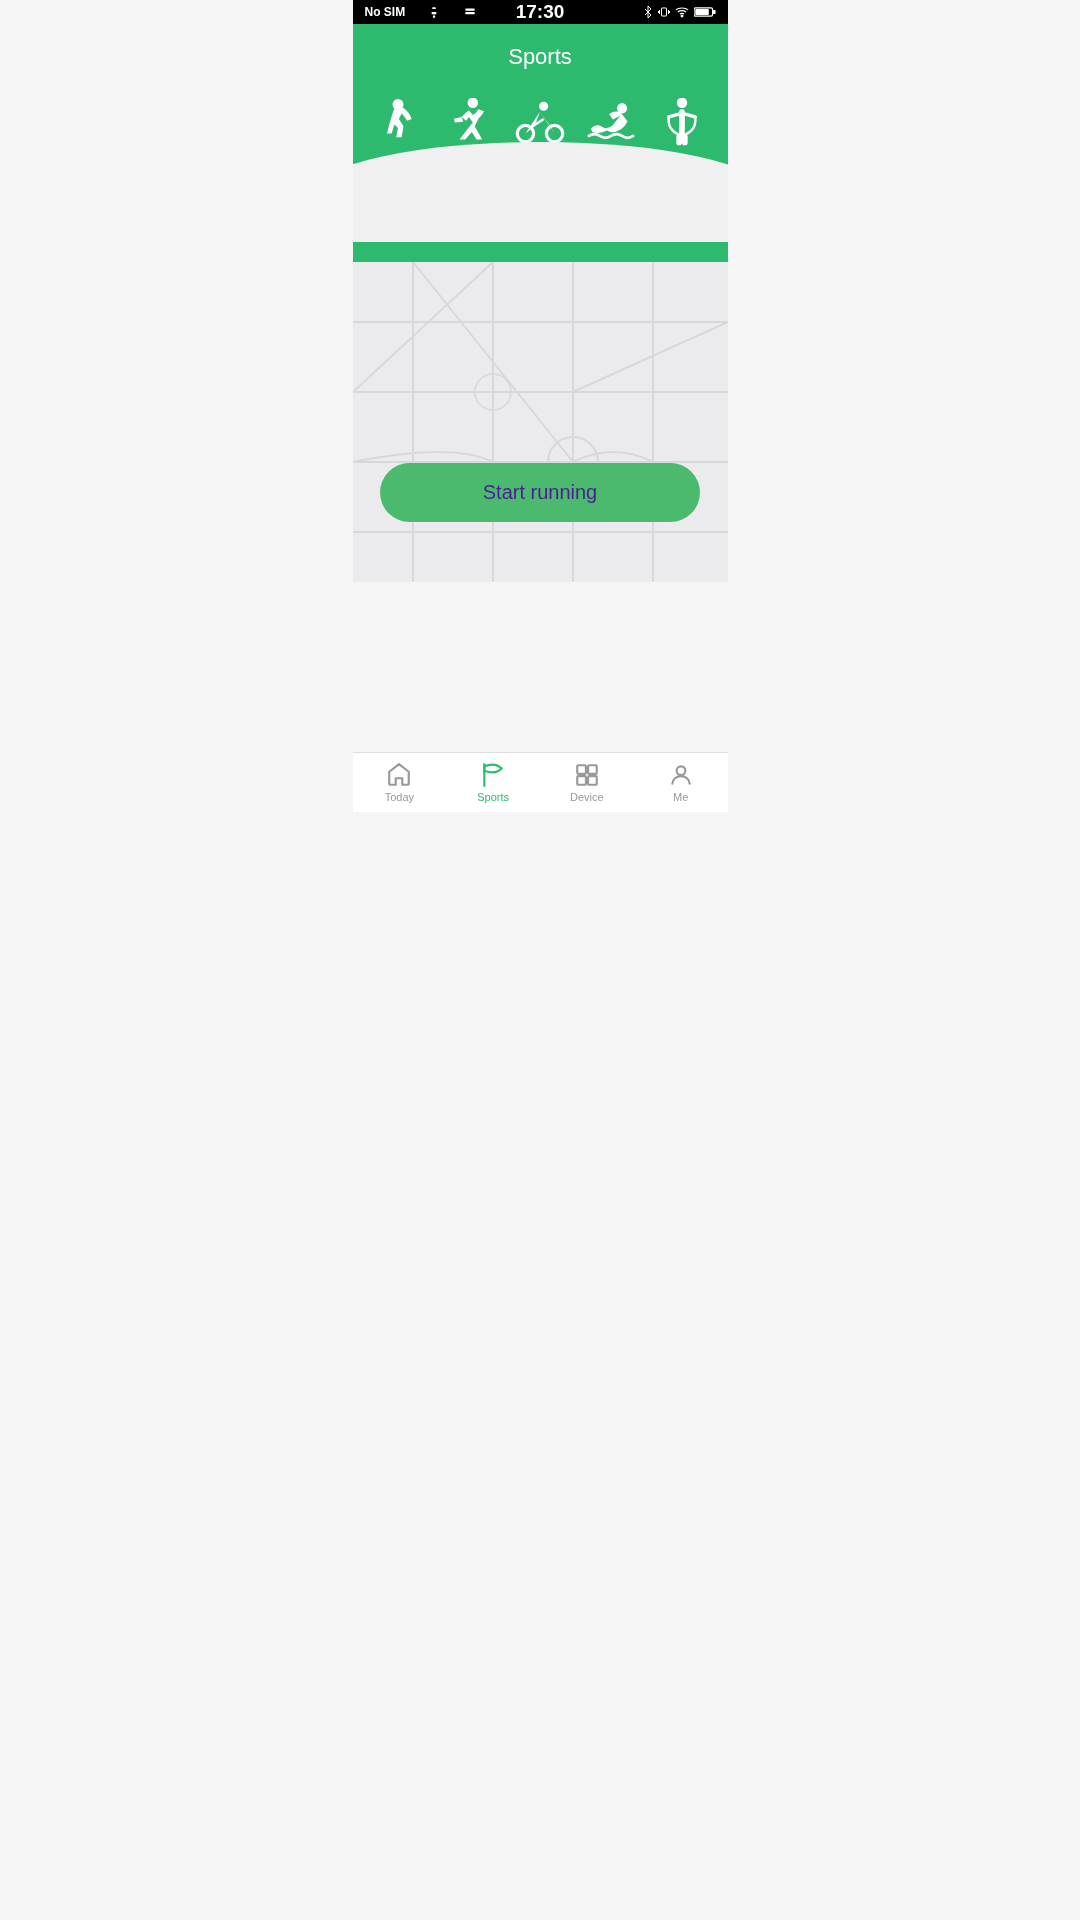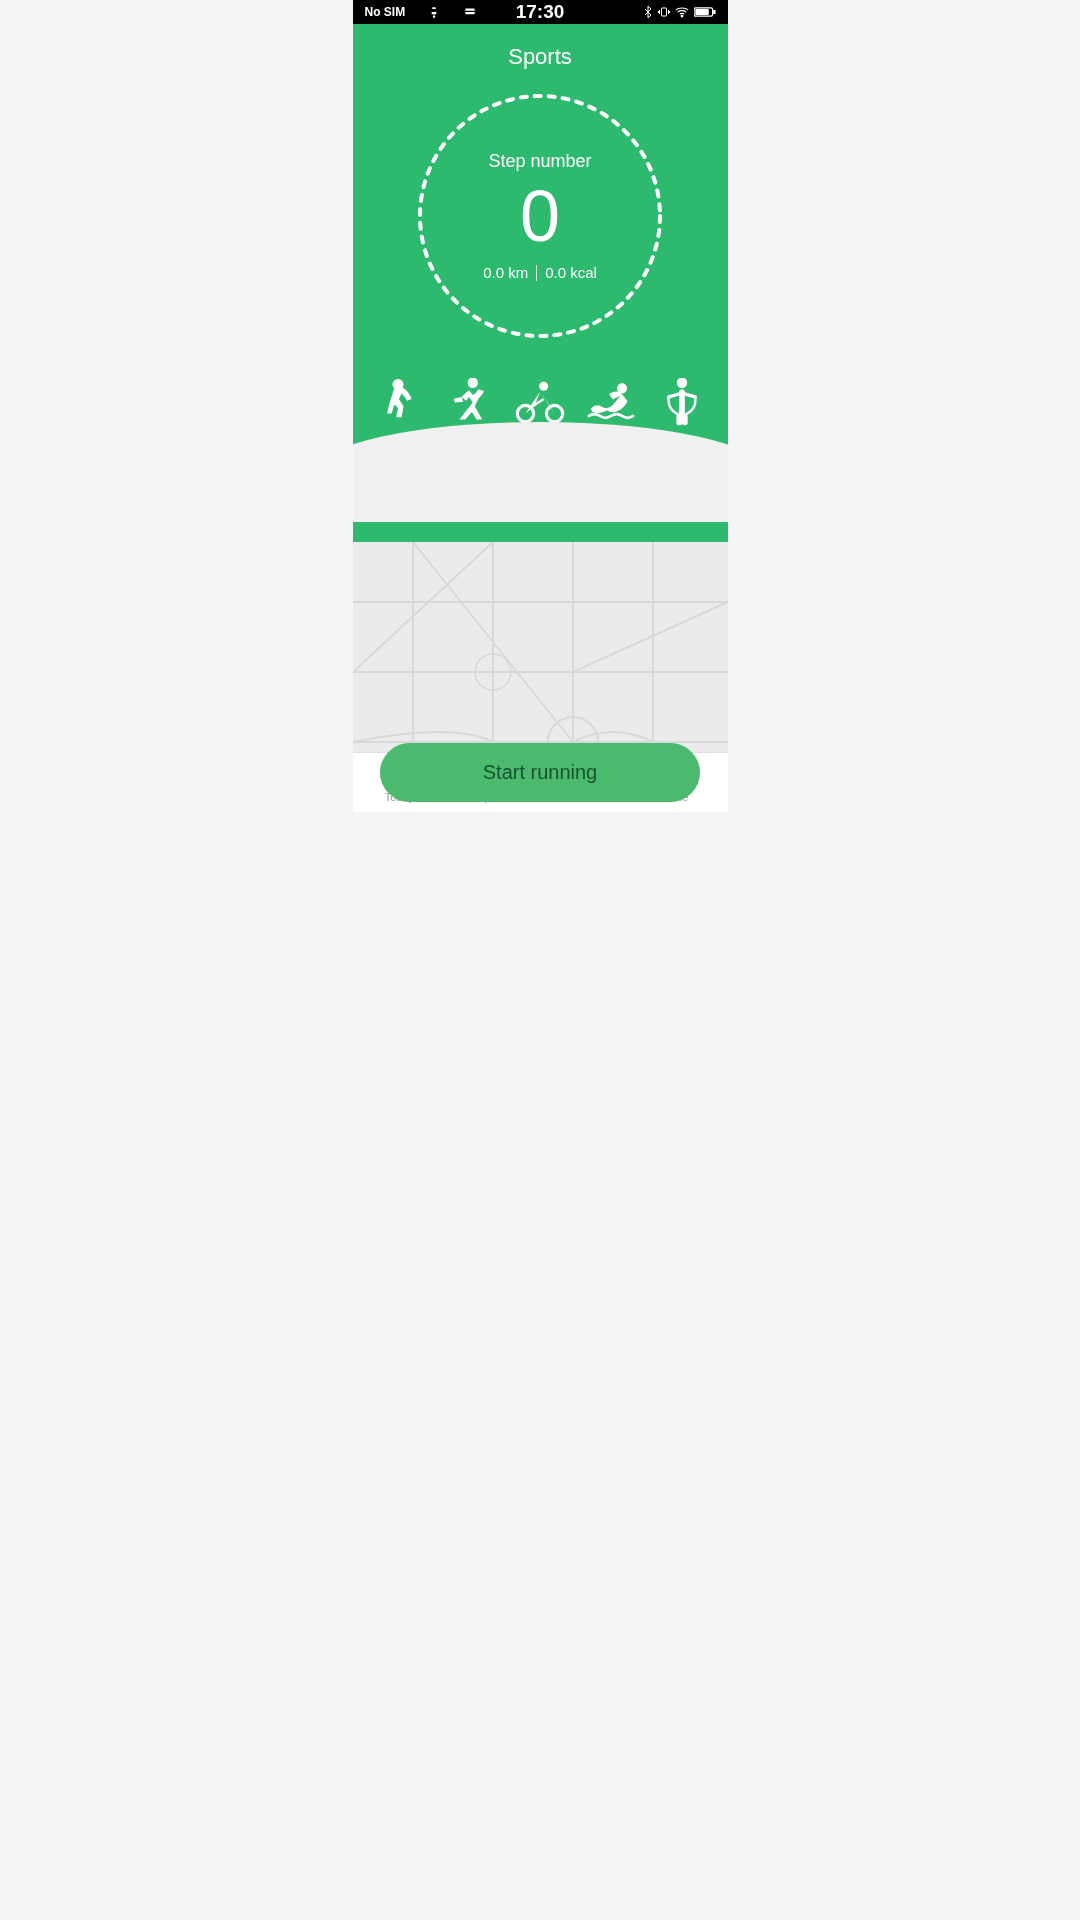--- a/index.html
+++ b/index.html
@@ -174,21 +174,21 @@
       top: 0; left: 0;
     }
 
     
     .start-btn {
       position: absolute;
       bottom: 60px;
       left: 50%;
       transform: translateX(-50%);
       background: #4cba6e;
-      color: #14532d;
+      color: #4c1d95;
       border: none;
       border-radius: 35px;
       padding: 18px 0;
       width: 320px;
       font-size: 20px;
       font-weight: 400;
       cursor: pointer;
       z-index: 10;
     }
 
@@ -278,34 +278,20 @@
       <rect x="22.5" y="3.5" width="3" height="5" rx="1" fill="white"></rect>
       <rect x="1.5" y="2.5" width="16" height="7" rx="1" fill="white"></rect>
     </svg>
   </div>
 </div>
 
 <div class="green-section">
 
   <div class="page-title">Sports</div>
 
-  <div class="circle-container">
-    <svg class="dotted-circle" viewBox="0 0 260 260">
-      <circle cx="130" cy="130" r="120" fill="none" stroke="white" stroke-width="4" stroke-dasharray="6 8" stroke-linecap="round"></circle>
-    </svg>
-    <div class="circle-content">
-      <div class="step-label">Step number</div>
-      <div class="step-count">0</div>
-      <div class="step-stats">
-        <span>0.0 km</span>
-        <span class="stat-divider"></span>
-        <span>0.0 kcal</span>
-      </div>
-    </div>
-  </div>
 
   <div class="activity-row">
 
     <div class="activity-item">
       <div class="activity-icon">
         <svg width="40" height="50" viewBox="0 0 40 55" fill="white">
           <circle cx="20" cy="6" r="6"></circle>
           <path d="M14 16 Q10 28 8 38 L13 38 L16 28 L20 32 L18 42 L24 42 L26 30 L21 22 L24 16 Q28 20 30 24 L35 22 Q32 14 26 10 Q23 8 20 8 Q16 8 14 16Z"></path>
         </svg>
       </div>

